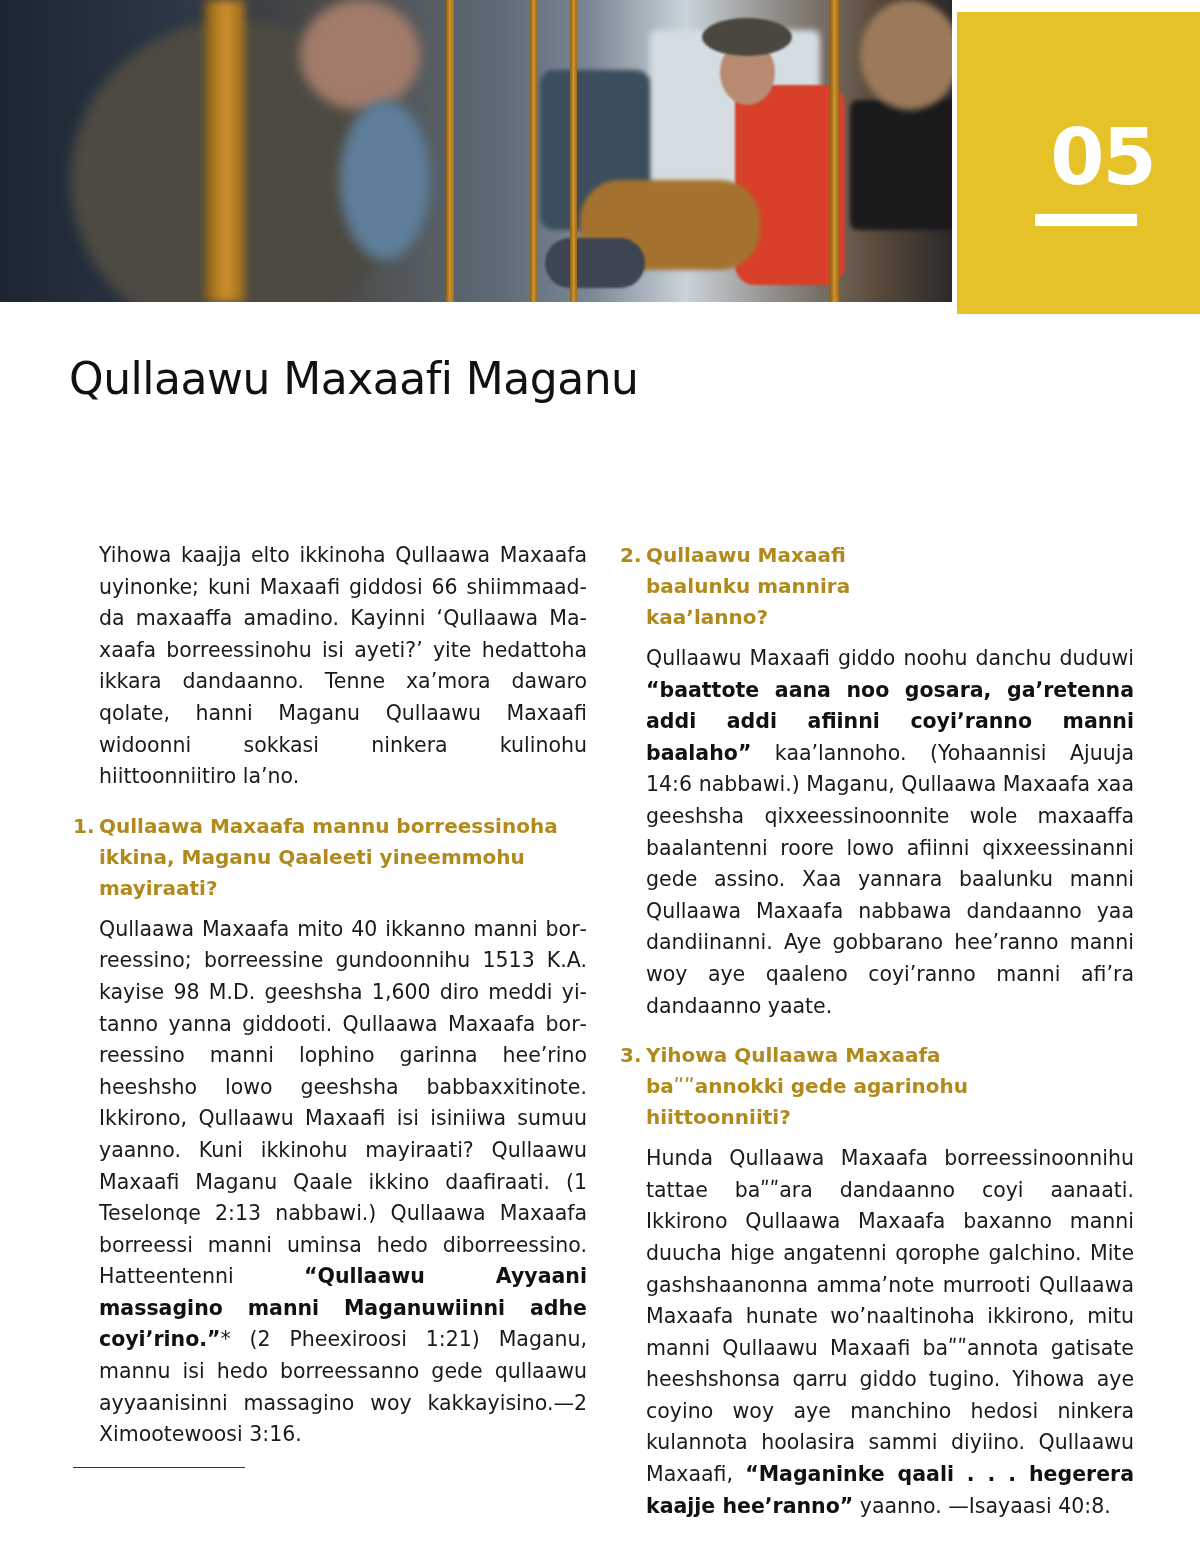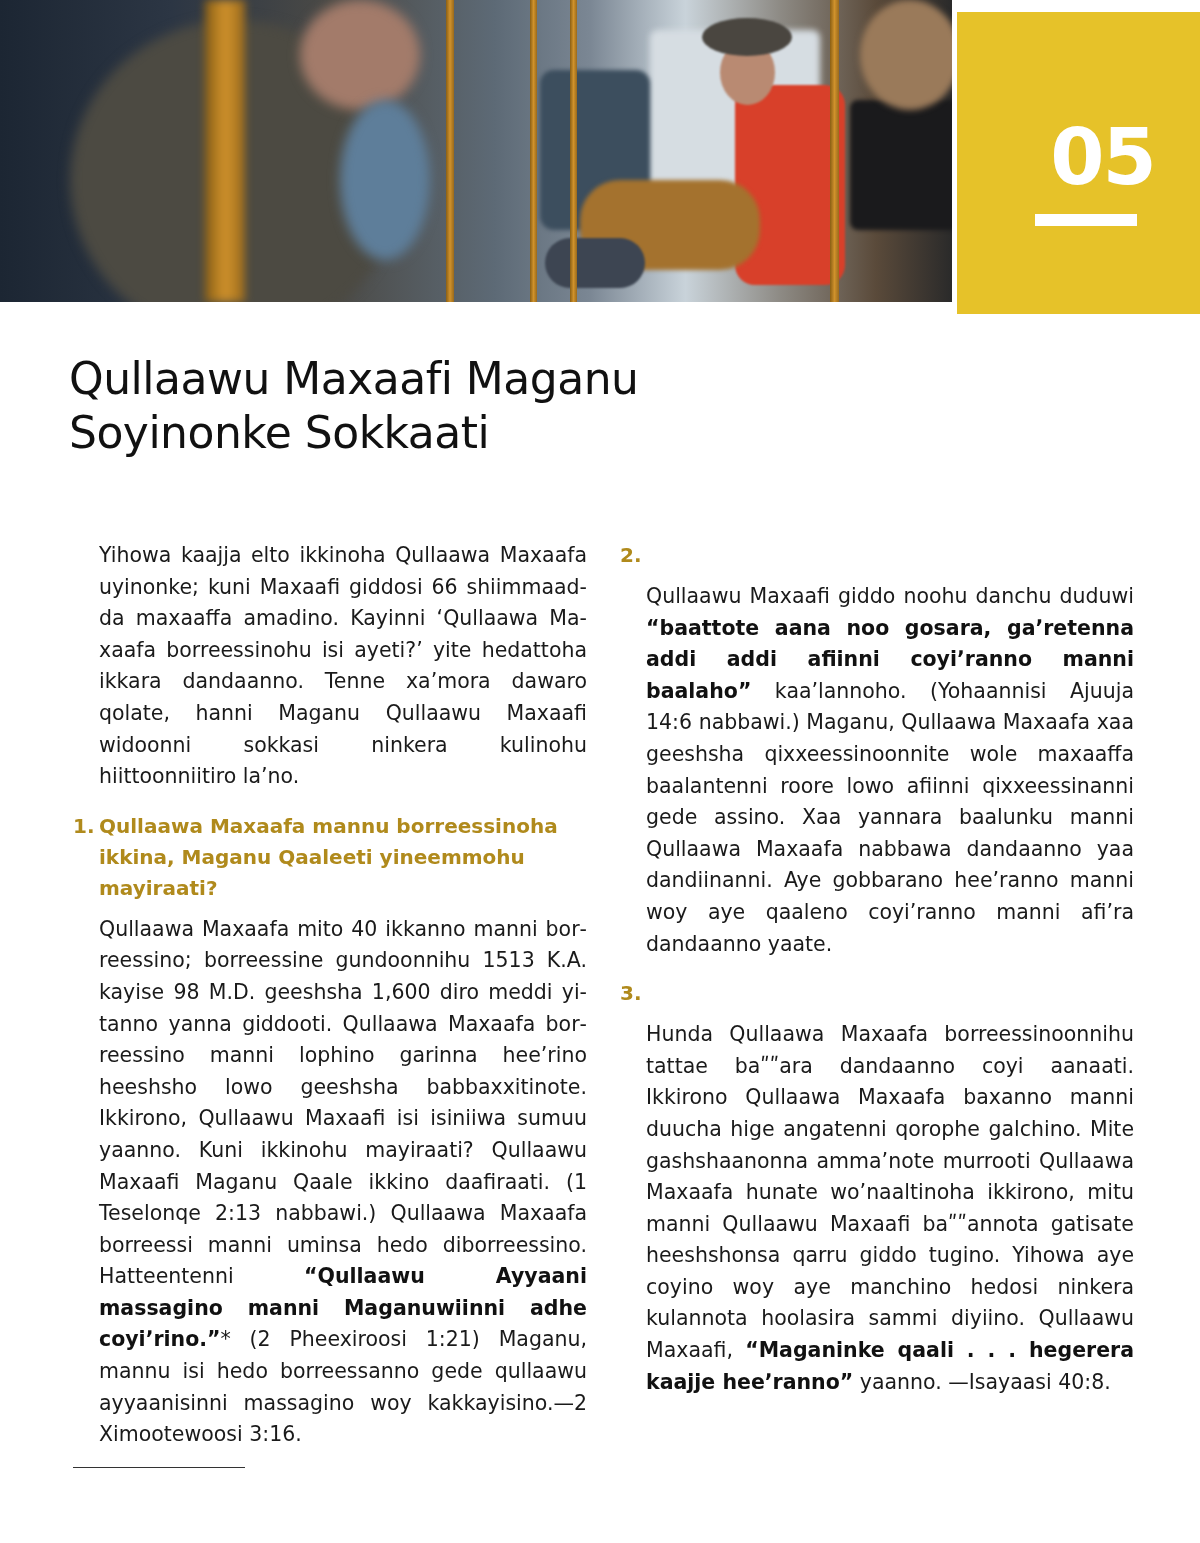--- a/index.html
+++ b/index.html
@@ -74,43 +74,44 @@
   <div class="pole" style="left:830px;width:9px;"></div>
 </div>
 
 <div class="yellow-tile" style="background: rgb(230, 194, 41);">
   <div class="lesson-number">05</div>
   <div class="lesson-rule"></div>
 </div>
 
 <h1 class="title">
   <span>Qullaawu Maxaafi Maganu</span><br>
-  <span>Soyinonke Sokkaati</span>
 </h1>
 
 <div class="col col-left">
   <p class="para">Yihowa kaajja elto ikkinoha Qullaawa Maxaafa uyinonke; kuni Maxaafi giddosi 66 shiimmaad­da maxaaffa amadino. Kayinni ‘Qullaawa Ma­xaafa borreessinohu isi ayeti?’ yite hedattoha ikkara dandaanno. Tenne xaʼmora dawaro qola­te, hanni Maganu Qullaawu Maxaafi widoonni sokkasi ninkera kulinohu hiittoonniitiro laʼno.</p>
   <div class="gap-lg"></div>
 
   <div class="q" style="color: rgb(176, 138, 28);">
     <span class="num">1.</span>
     <span class="txt">Qullaawa Maxaafa mannu borreessinoha ikki­na, Maganu Qaaleeti yineemmohu mayiraati?</span>
   </div>
   <div class="gap-sm"></div>
   <p class="para"><span>Qullaawa Maxaafa mito 40 ikkanno manni bor­reessino; borreessine gundoonnihu 1513 K.A. kayise 98 M.D. geeshsha 1,600 diro meddi yi­tanno yanna giddooti. Qullaawa Maxaafa bor­reessino manni lophino garinna heeʼrino heesh­sho lowo geeshsha babbaxxitinote. Ikkirono, Qullaawu Maxaafi isi isiniiwa sumuu yaanno. Kuni ikkinohu mayiraati? Qullaawu Maxaafi Ma­ganu Qaale ikkino daafiraati. (1 Teselonqe 2:13 nabbawi.) Qullaawa Maxaafa borreessi man­ni uminsa hedo diborreessino. Hatteentenni </span><b>“Qullaawu Ayyaani massagino manni Maga­nuwiinni adhe coyiʼrino.”</b><span>* (2 Pheexiroosi 1:21) Maganu, mannu isi hedo borreessanno gede qullaawu ayyaanisinni massagino woy kakkayi­sino.—2 Ximootewoosi 3:16.</span></p>
 
   <div class="fn-rule"></div>
 </div>
 
 <div class="col col-right">
   <div class="q" style="color: rgb(176, 138, 28);">
     <span class="num">2.</span>
+    <span class="txt" style="max-width:300px;">Qullaawu Maxaafi baalunku mannira kaaʼlanno?</span>
   </div>
   <div class="gap-sm"></div>
   <p class="para"><span>Qullaawu Maxaafi giddo noohu danchu dudu­wi </span><b>“baattote aana noo gosara, gaʼretenna addi addi afiinni coyiʼranno manni baalaho”</b><span> kaaʼlannoho. (Yohaannisi Ajuuja 14:6 nabba­wi.) Maganu, Qullaawa Maxaafa xaa geeshsha qixxeessinoonnite wole maxaaffa baalantenni roore lowo afiinni qixxeessinanni gede assino. Xaa yannara baalunku manni Qullaawa Maxaa­fa nabbawa dandaanno yaa dandiinanni. Aye gobbarano heeʼranno manni woy aye qaaleno coyiʼranno manni afiʼra dandaanno yaate.</span></p>
   <div class="gap-lg"></div>
 
   <div class="q" style="color: rgb(176, 138, 28);">
     <span class="num">3.</span>
+    <span class="txt" style="max-width:400px;">Yihowa Qullaawa Maxaafa baʺʺannokki gede agarinohu hiittoonniiti?</span>
   </div>
   <div class="gap-sm"></div>
   <p class="para"><span>Hunda Qullaawa Maxaafa borreessinoonnihu tattae baʺʺara dandaanno coyi aanaati. Ikkirono Qullaawa Maxaafa baxanno manni duucha hige angatenni qorophe galchino. Mite gashshaa­nonna ammaʼnote murrooti Qullaawa Maxaafa hunate woʼnaaltinoha ikkirono, mitu manni Qul­laawu Maxaafi baʺʺannota gatisate heeshshonsa qarru giddo tugino. Yihowa aye coyino woy aye manchino hedosi ninkera kulannota hoolasira sammi diyiino. Qullaawu Maxaafi, </span><b>“Maganinke qaali . . . hegerera kaajje heeʼranno”</b><span> yaanno. —Isayaasi 40:8.</span></p>
 </div>
 
 </body></html>

